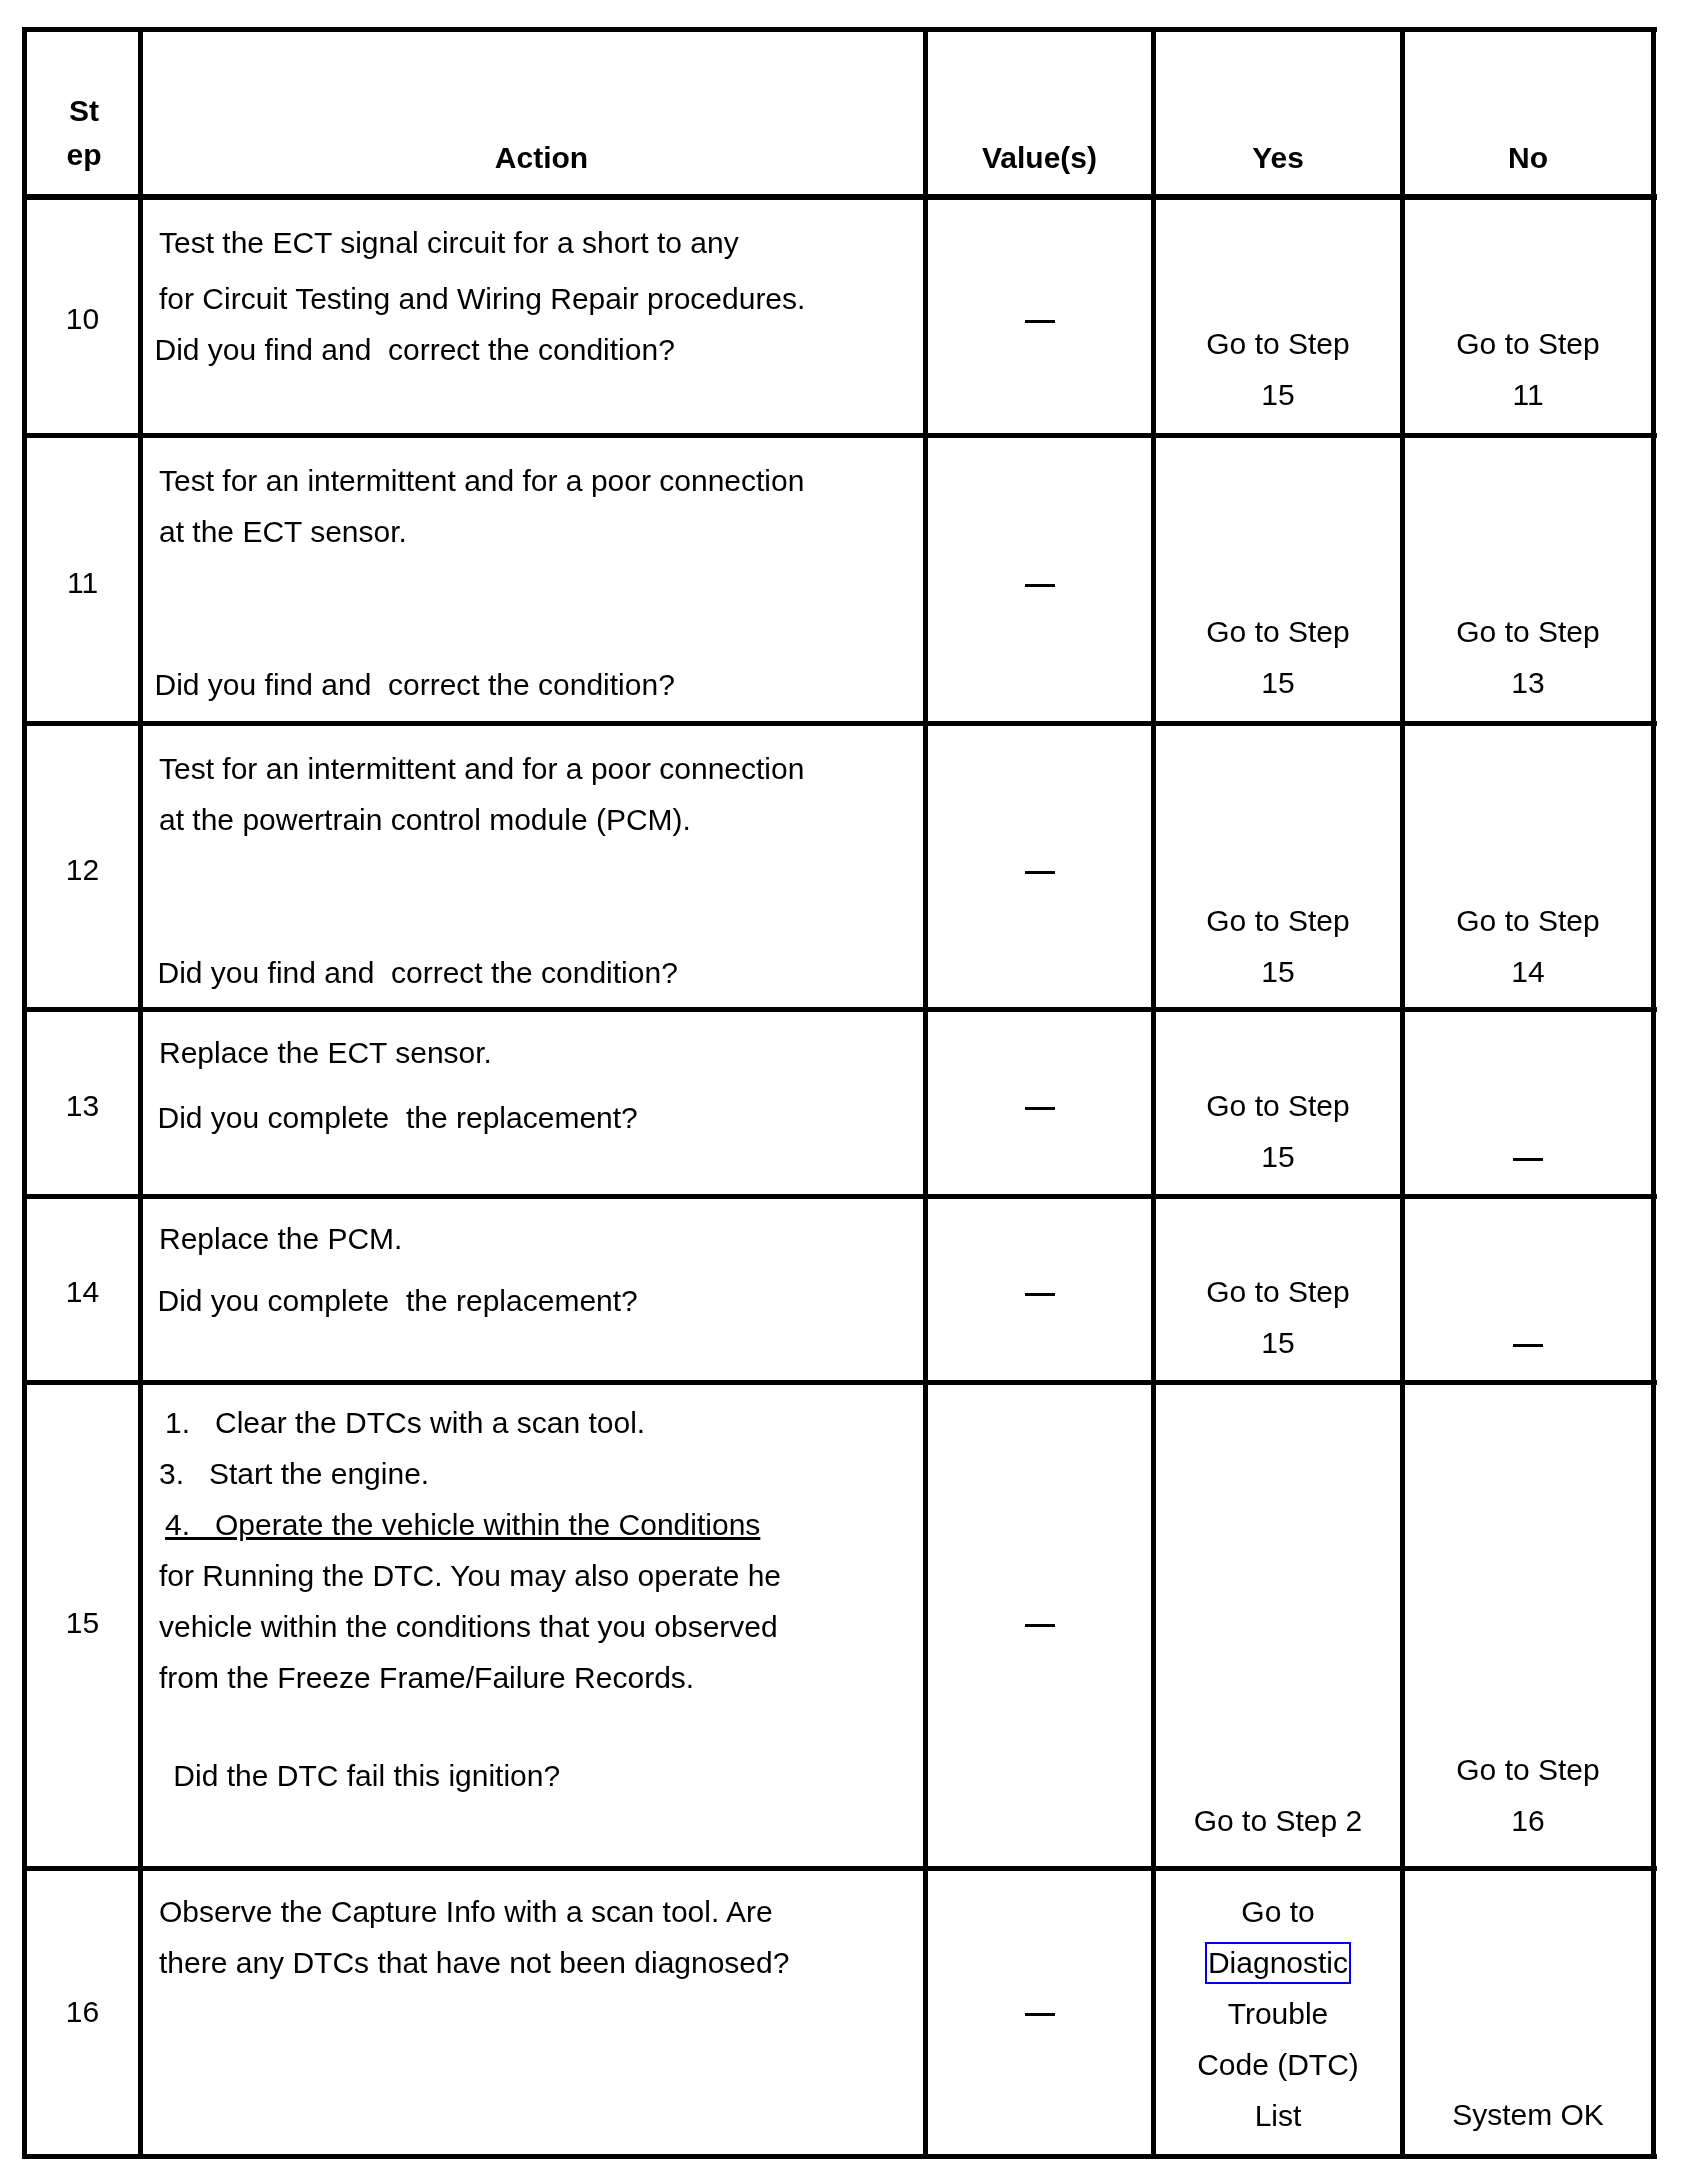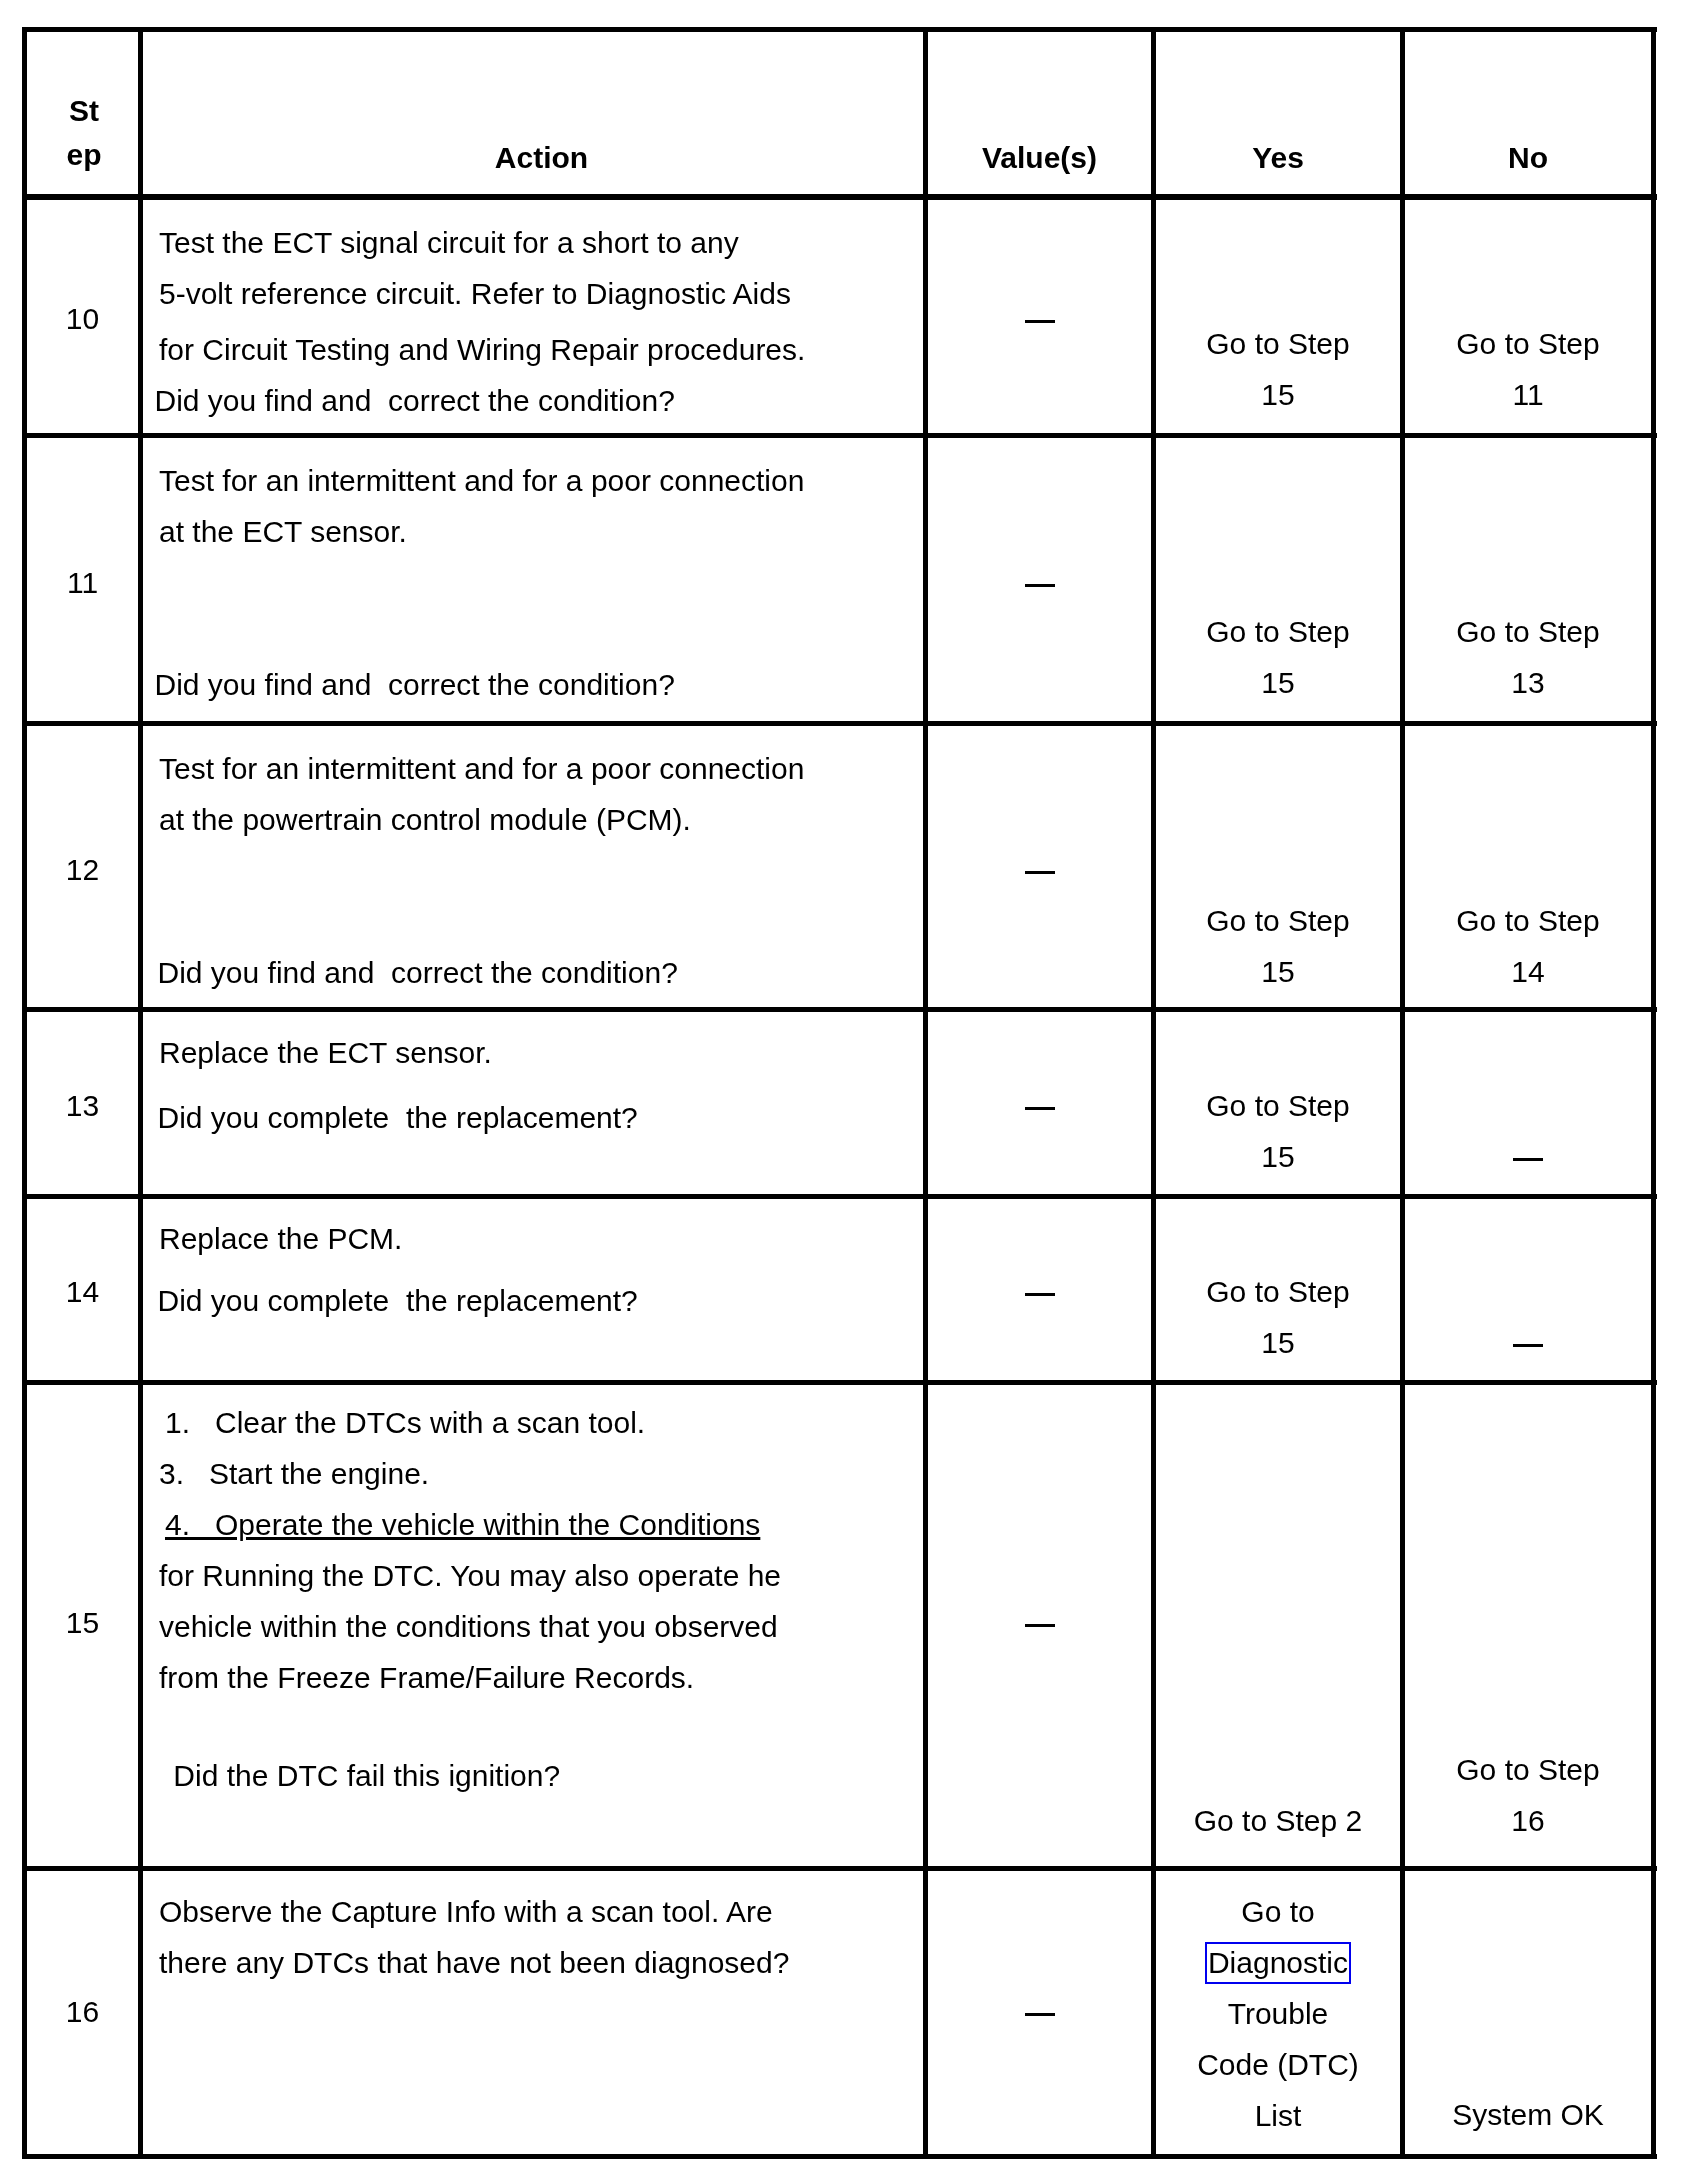--- a/index.html
+++ b/index.html
@@ -40,21 +40,20 @@
 </div>
 <div class="cell center hdr" style="left:152px;width:779px;top:132px;">Action</div>
 <div class="cell center hdr" style="left:928px;width:223px;top:132px;">Value(s)</div>
 <div class="cell center hdr" style="left:1156px;width:244px;top:132px;">Yes</div>
 <div class="cell center hdr" style="left:1405px;width:246px;top:132px;">No</div>
 
 <div>
   <div class="cell center" style="left:27px;width:111px;top:293px;">10</div>
   <div class="cell" style="left:159px;width:758px;top:217px;">
     <span class="line">Test the ECT signal circuit for a short to any</span>
-    <span class="line">5-volt reference circuit. Refer to Diagnostic Aids</span>
     <span class="line" style="margin-top:4.5px;">for Circuit Testing and Wiring Repair procedures.</span>
     <span class="line" style="margin-left:-4.5px;">Did you find and  correct the condition?</span>
   </div>
   <div class="cell center" style="left:928px;width:223px;top:293px;"><span class="dash"></span></div>
   <div class="cell center" style="left:1156px;width:244px;top:318px;">
     <span class="line">Go to Step</span>
     <span class="line">15</span>
   </div>
   <div class="cell center" style="left:1405px;width:246px;top:318px;">
     <span class="line">Go to Step</span>

